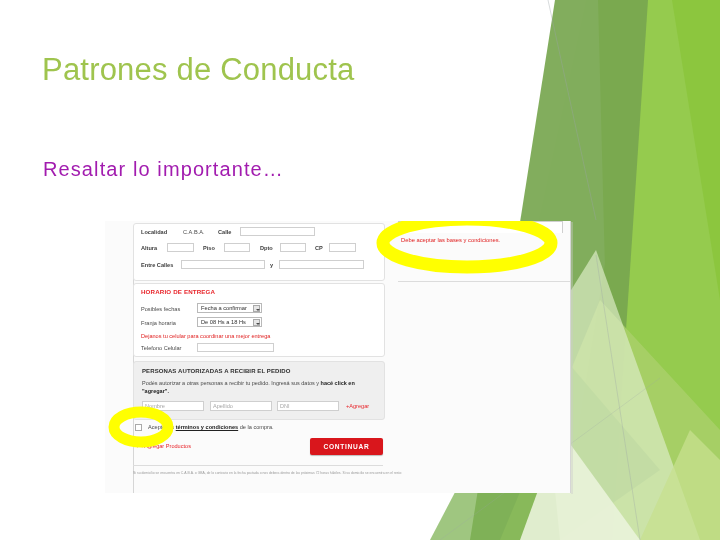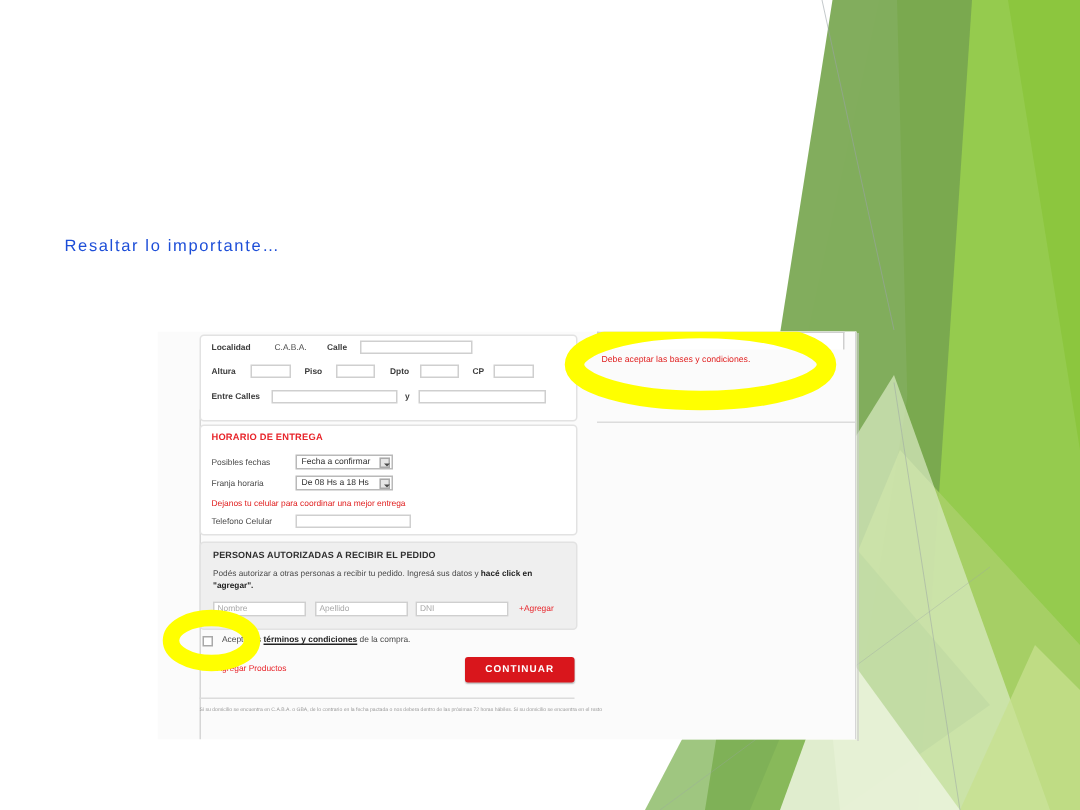--- a/index.html
+++ b/index.html
@@ -34,23 +34,23 @@
     color: #9FC44E;
     font-weight: 400;
     white-space: nowrap;
   }
 
   
   #slide-body-text {
     position: absolute;
     left: 43px;
     top: 158px;
-    font-size: 11px;
+    font-size: 20px;
     letter-spacing: 1.1px;
-    color: #1d4ed8;
+    color: #a21caf;
     white-space: nowrap;
   }
 
   
   #embedded-screenshot {
     position: absolute;
     left: 105px;
     top: 221px;
     width: 466px;
     height: 272px;
@@ -248,20 +248,21 @@
     <polygon points="596,250 700,540 560,540 540,340" fill="#DCEBC4" opacity="0.7"></polygon>
     <polygon points="560,430 640,540 520,540" fill="#EAF3DA" opacity="0.9"></polygon>
     <polygon points="690,430 720,460 720,540 640,540" fill="#C7E08F" opacity="0.75"></polygon>
 
     <line x1="548" y1="0" x2="596" y2="220" stroke="#9aa3a6" stroke-width="0.6" opacity="0.65"></line>
     <line x1="596" y1="255" x2="640" y2="540" stroke="#9aa3a6" stroke-width="0.6" opacity="0.55"></line>
     <line x1="440" y1="540" x2="660" y2="378" stroke="#9aa3a6" stroke-width="0.5" opacity="0.45"></line>
     <line x1="572" y1="222" x2="572" y2="494" stroke="#cccccc" stroke-width="0.8"></line>
   </svg>
 
+  <div id="slide-title">Patrones de Conducta</div>
 
   <div id="slide-body-text">Resaltar lo importante…</div>
 
   <div id="embedded-screenshot">
 
     <div class="pagebg"></div>
     <div class="page-rule" style="left:465px;"></div>
     <div class="page-rule" style="left:28px; top:52px; bottom:0;"></div>
 
     <div class="panel" style="left:28px; top:2px; width:250px; height:56px;"></div>

